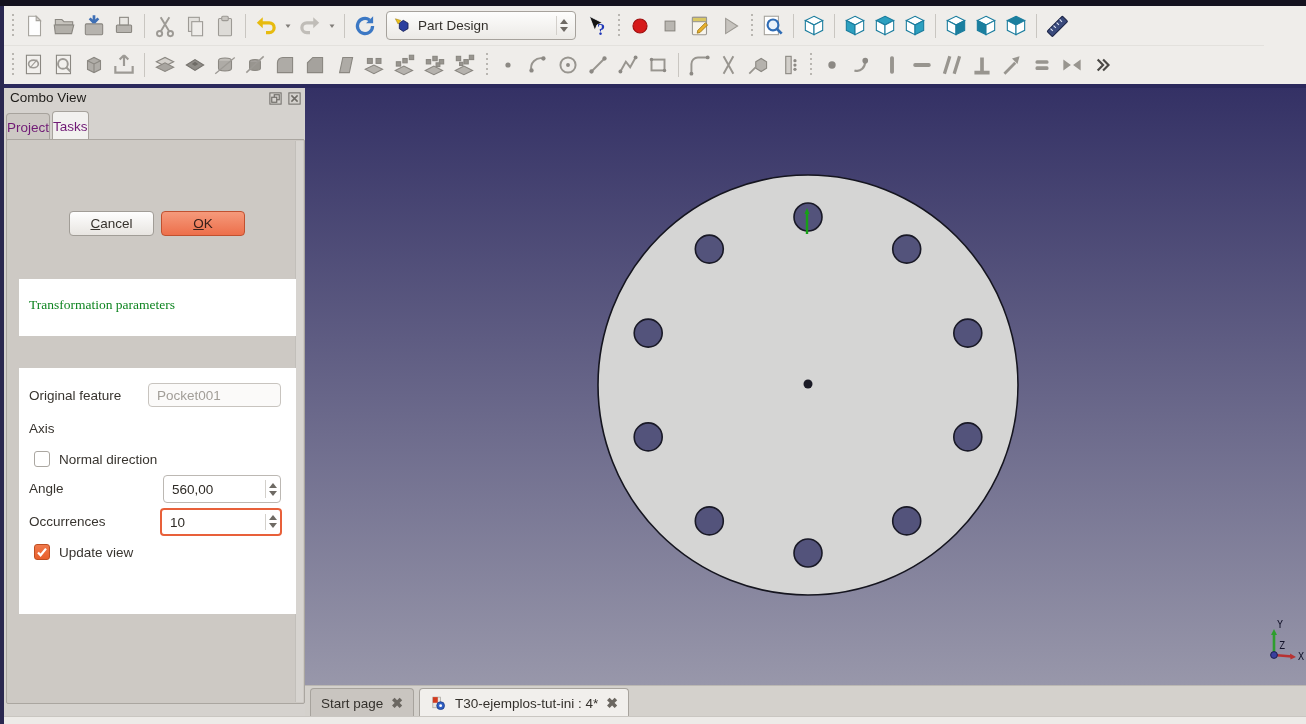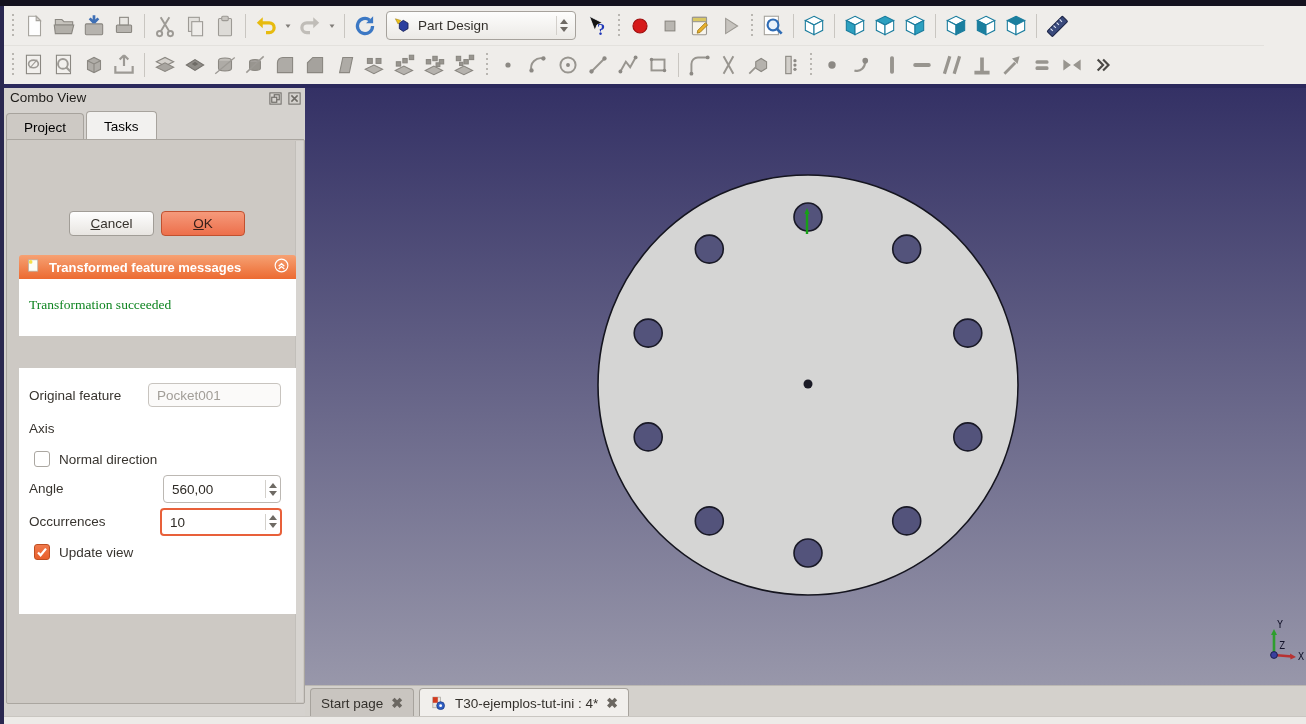--- a/index.html
+++ b/index.html
@@ -25,21 +25,21 @@
      margin:0 6px;flex:0 0 auto;}
   .wb-select .lbl{font-size:13.5px;color:#33302b;flex:1;}
   .spin-arrows{display:flex;flex-direction:column;gap:3px;align-items:center;padding:0 3px;border-left:1px solid #d3d0cb;height:70%;justify-content:center;}
   .tri-up{width:0;height:0;border-left:4px solid transparent;border-right:4px solid transparent;border-bottom:5px solid #6e6a64;}
   .tri-down{width:0;height:0;border-left:4px solid transparent;border-right:4px solid transparent;border-top:5px solid #6e6a64;}
   
   .dock{position:absolute;left:4px;top:88px;width:301px;height:628px;background:#d5d2ce;}
   .dock-title{position:absolute;left:6px;top:2px;font-size:13.5px;color:#1e1c19;}
   .dock-btn{position:absolute;top:3px;width:15px;height:15px;display:flex;align-items:center;justify-content:center;}
   .tabbar{position:absolute;left:2px;top:24px;height:28px;display:flex;align-items:flex-end;gap:2px;}
-  .tab{height:26px;padding:0 17px;display:flex;align-items:center;font-size:13.5px;color:#000000;
+  .tab{height:26px;padding:0 0;display:flex;align-items:center;font-size:13.5px;color:#701a75;
        border:1px solid #a7a39d;border-bottom:none;border-radius:4px 4px 0 0;background:#cdc9c4;}
   .tab.active{background:#f2f1ef;height:28px;}
   .dock-inner{position:absolute;left:2px;top:51px;width:297px;height:563px;background:#cdc9c4;
       border:1px solid #aaa6a0;border-radius:2px;}
   .scrolltrack{position:absolute;right:1px;top:1px;width:7px;height:561px;background:#d7d4d0;border-left:1px solid #c2bfba;}
   .btn{position:absolute;height:25px;border-radius:4px;font-size:13.5px;display:flex;align-items:center;justify-content:center;box-sizing:border-box;}
   .btn.cancel{left:62px;top:71px;width:85px;background:linear-gradient(#fefefe,#e8e5e1);
       border:1px solid #a19d97;color:#36322d;}
   .btn.ok{left:154px;top:71px;width:84px;background:linear-gradient(#f59a7b,#ed6f4b);
       border:1px solid #c05130;color:#39201a;}
@@ -517,33 +517,22 @@
 
       <button class="btn cancel" id="btn-cancel">
           <span class="mn">C</span>
           <span>ancel</span>
         </button>
       <button class="btn ok" id="btn-ok">
           <span class="mn">O</span>
           <span>K</span>
         </button>
 
-      <div class="section-hd" id="sec1-hd">
-        <span id="sec1-icon"><svg width="17" height="17" viewBox="0 0 24 24">
-              <rect x="5" y="4" width="13" height="16" fill="#fdfdf6" stroke="#b5b2a5"></rect>
-              <circle cx="8" cy="7" r="2.6" fill="#f5e04a"></circle>
-            </svg></span>
-        <span class="t">Transformed feature messages</span>
-        <span class="collapse" id="sec1-collapse"><svg width="17" height="17" viewBox="0 0 24 24">
-              <circle cx="12" cy="12" r="9" fill="none" stroke="#fff" stroke-width="1.6"></circle>
-              <path d="M8 13l4-3.5 4 3.5M8 17l4-3.5 4 3.5" fill="none" stroke="#fff" stroke-width="1.9"></path>
-            </svg></span>
-      </div>
       <div class="section-bd" id="sec1-bd">
-        <div class="msg-green">Transformation succeeded</div>
+        <div class="msg-green">Transformation parameters</div>
       </div>
 
       <div class="section-bd" id="sec2-bd">
 
         <div class="frm-label" style="left:10px;top:20px;">Original feature</div>
         <div class="field disabled" style="left:129px;top:15px;width:133px;height:24px;">
           <span class="val">Pocket001</span>
         </div>
 
         <div class="frm-label" style="left:10px;top:53px;">Axis</div>

